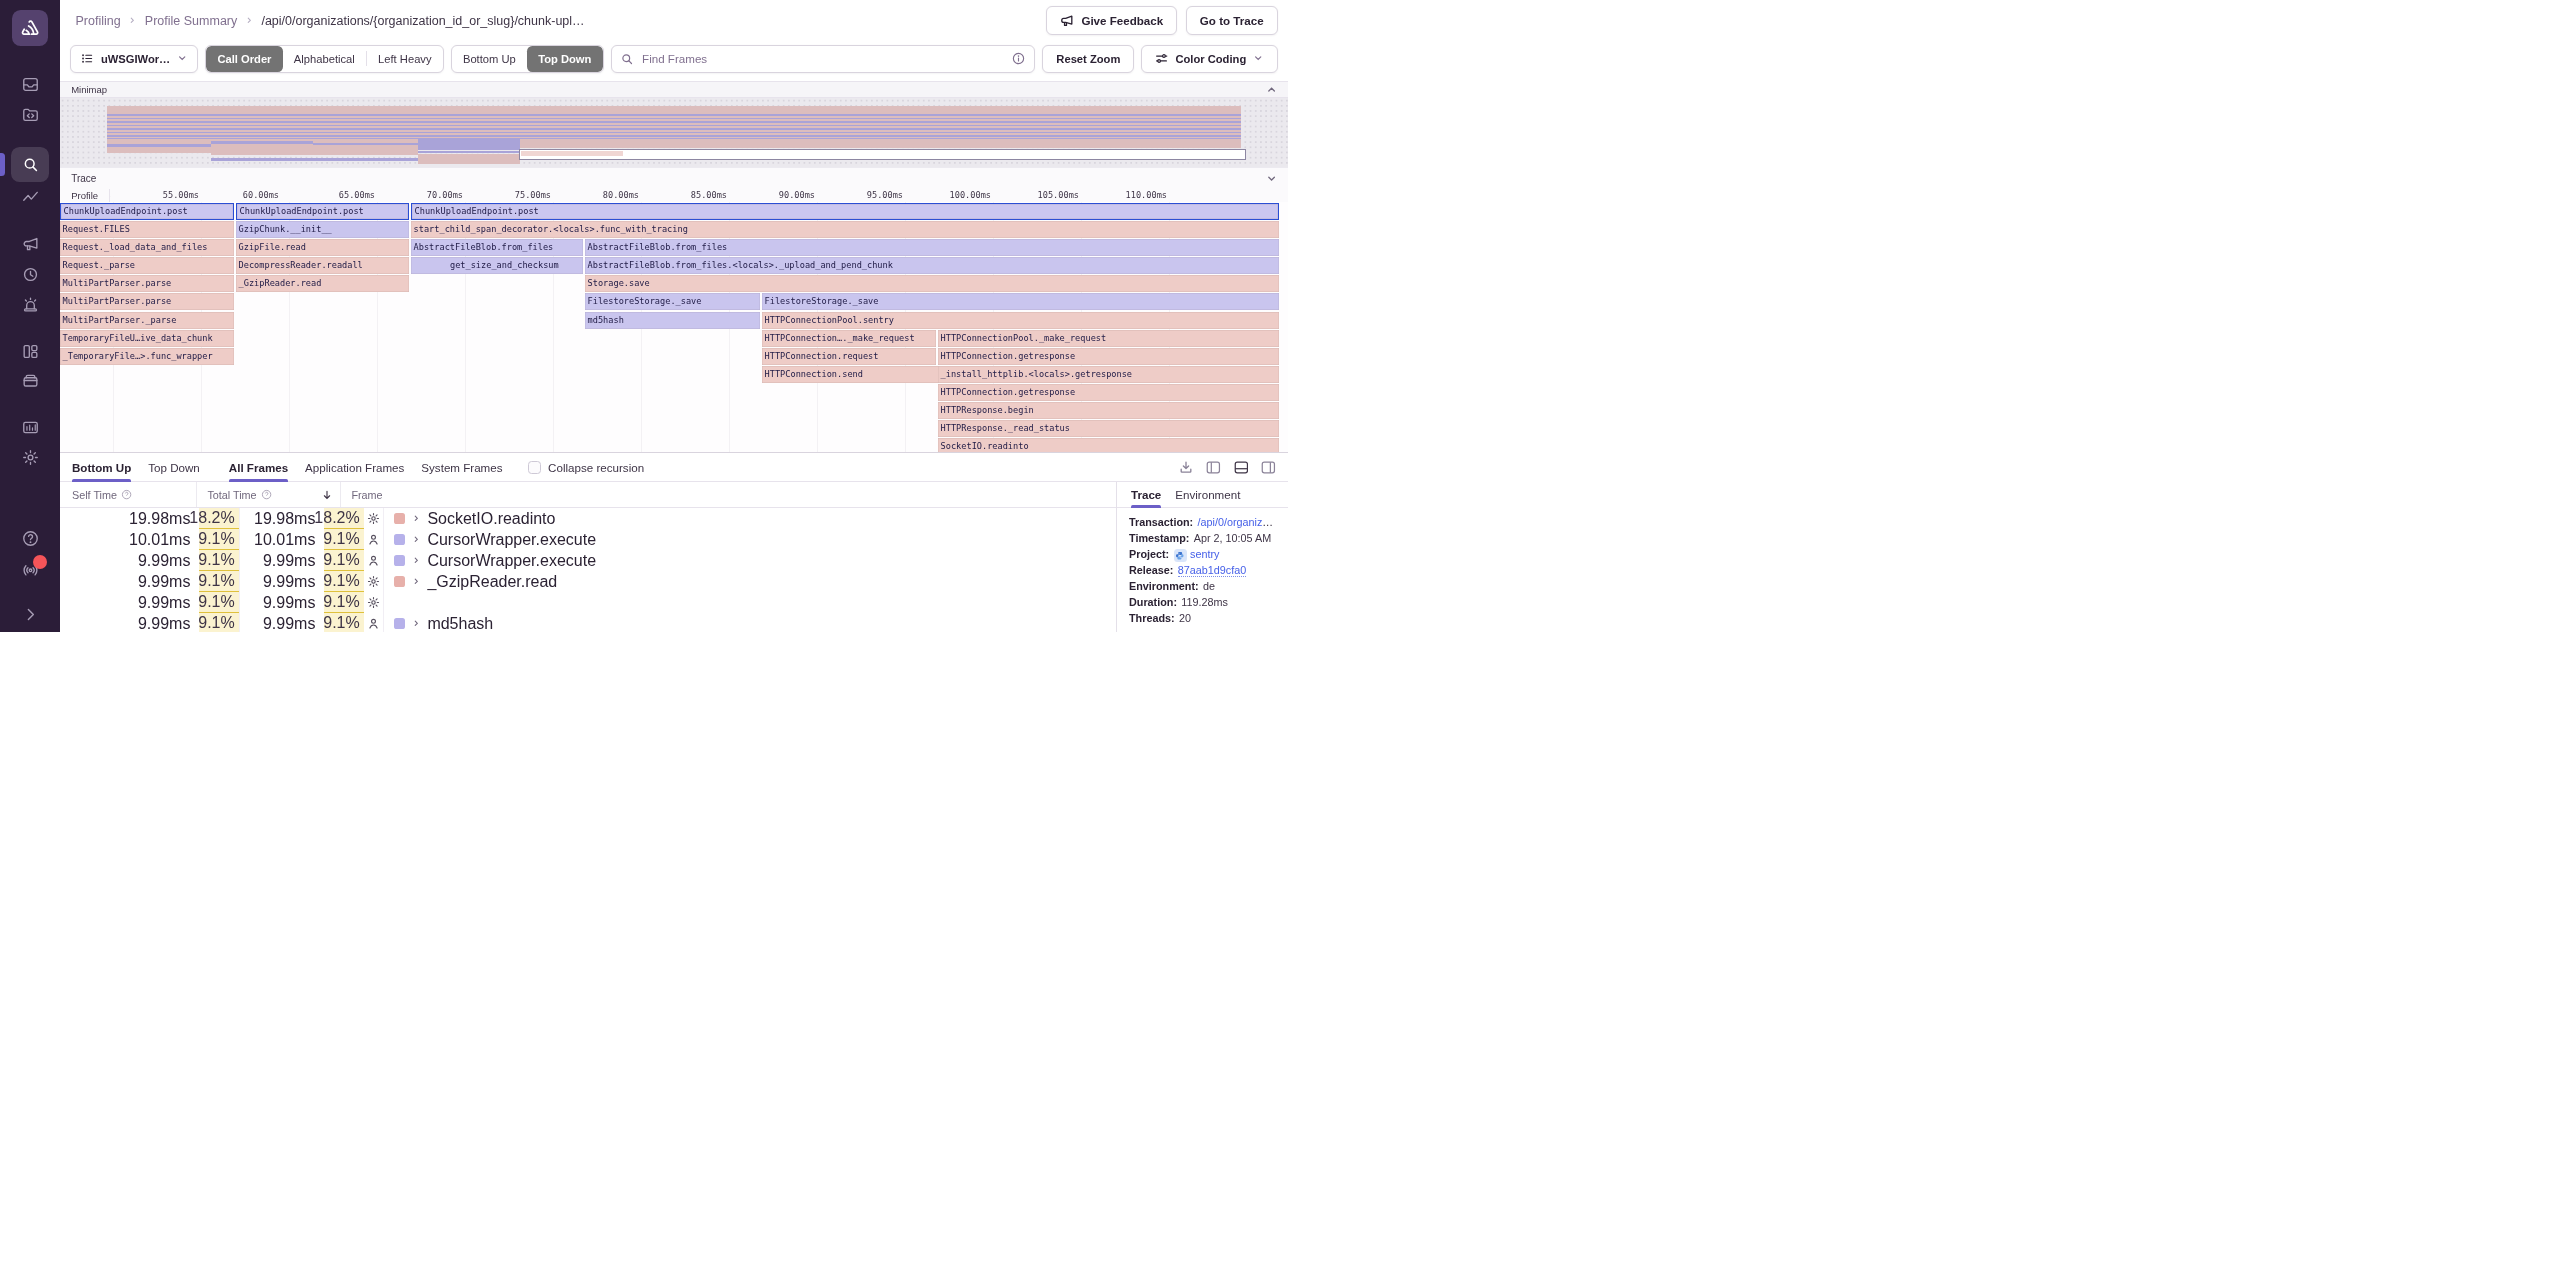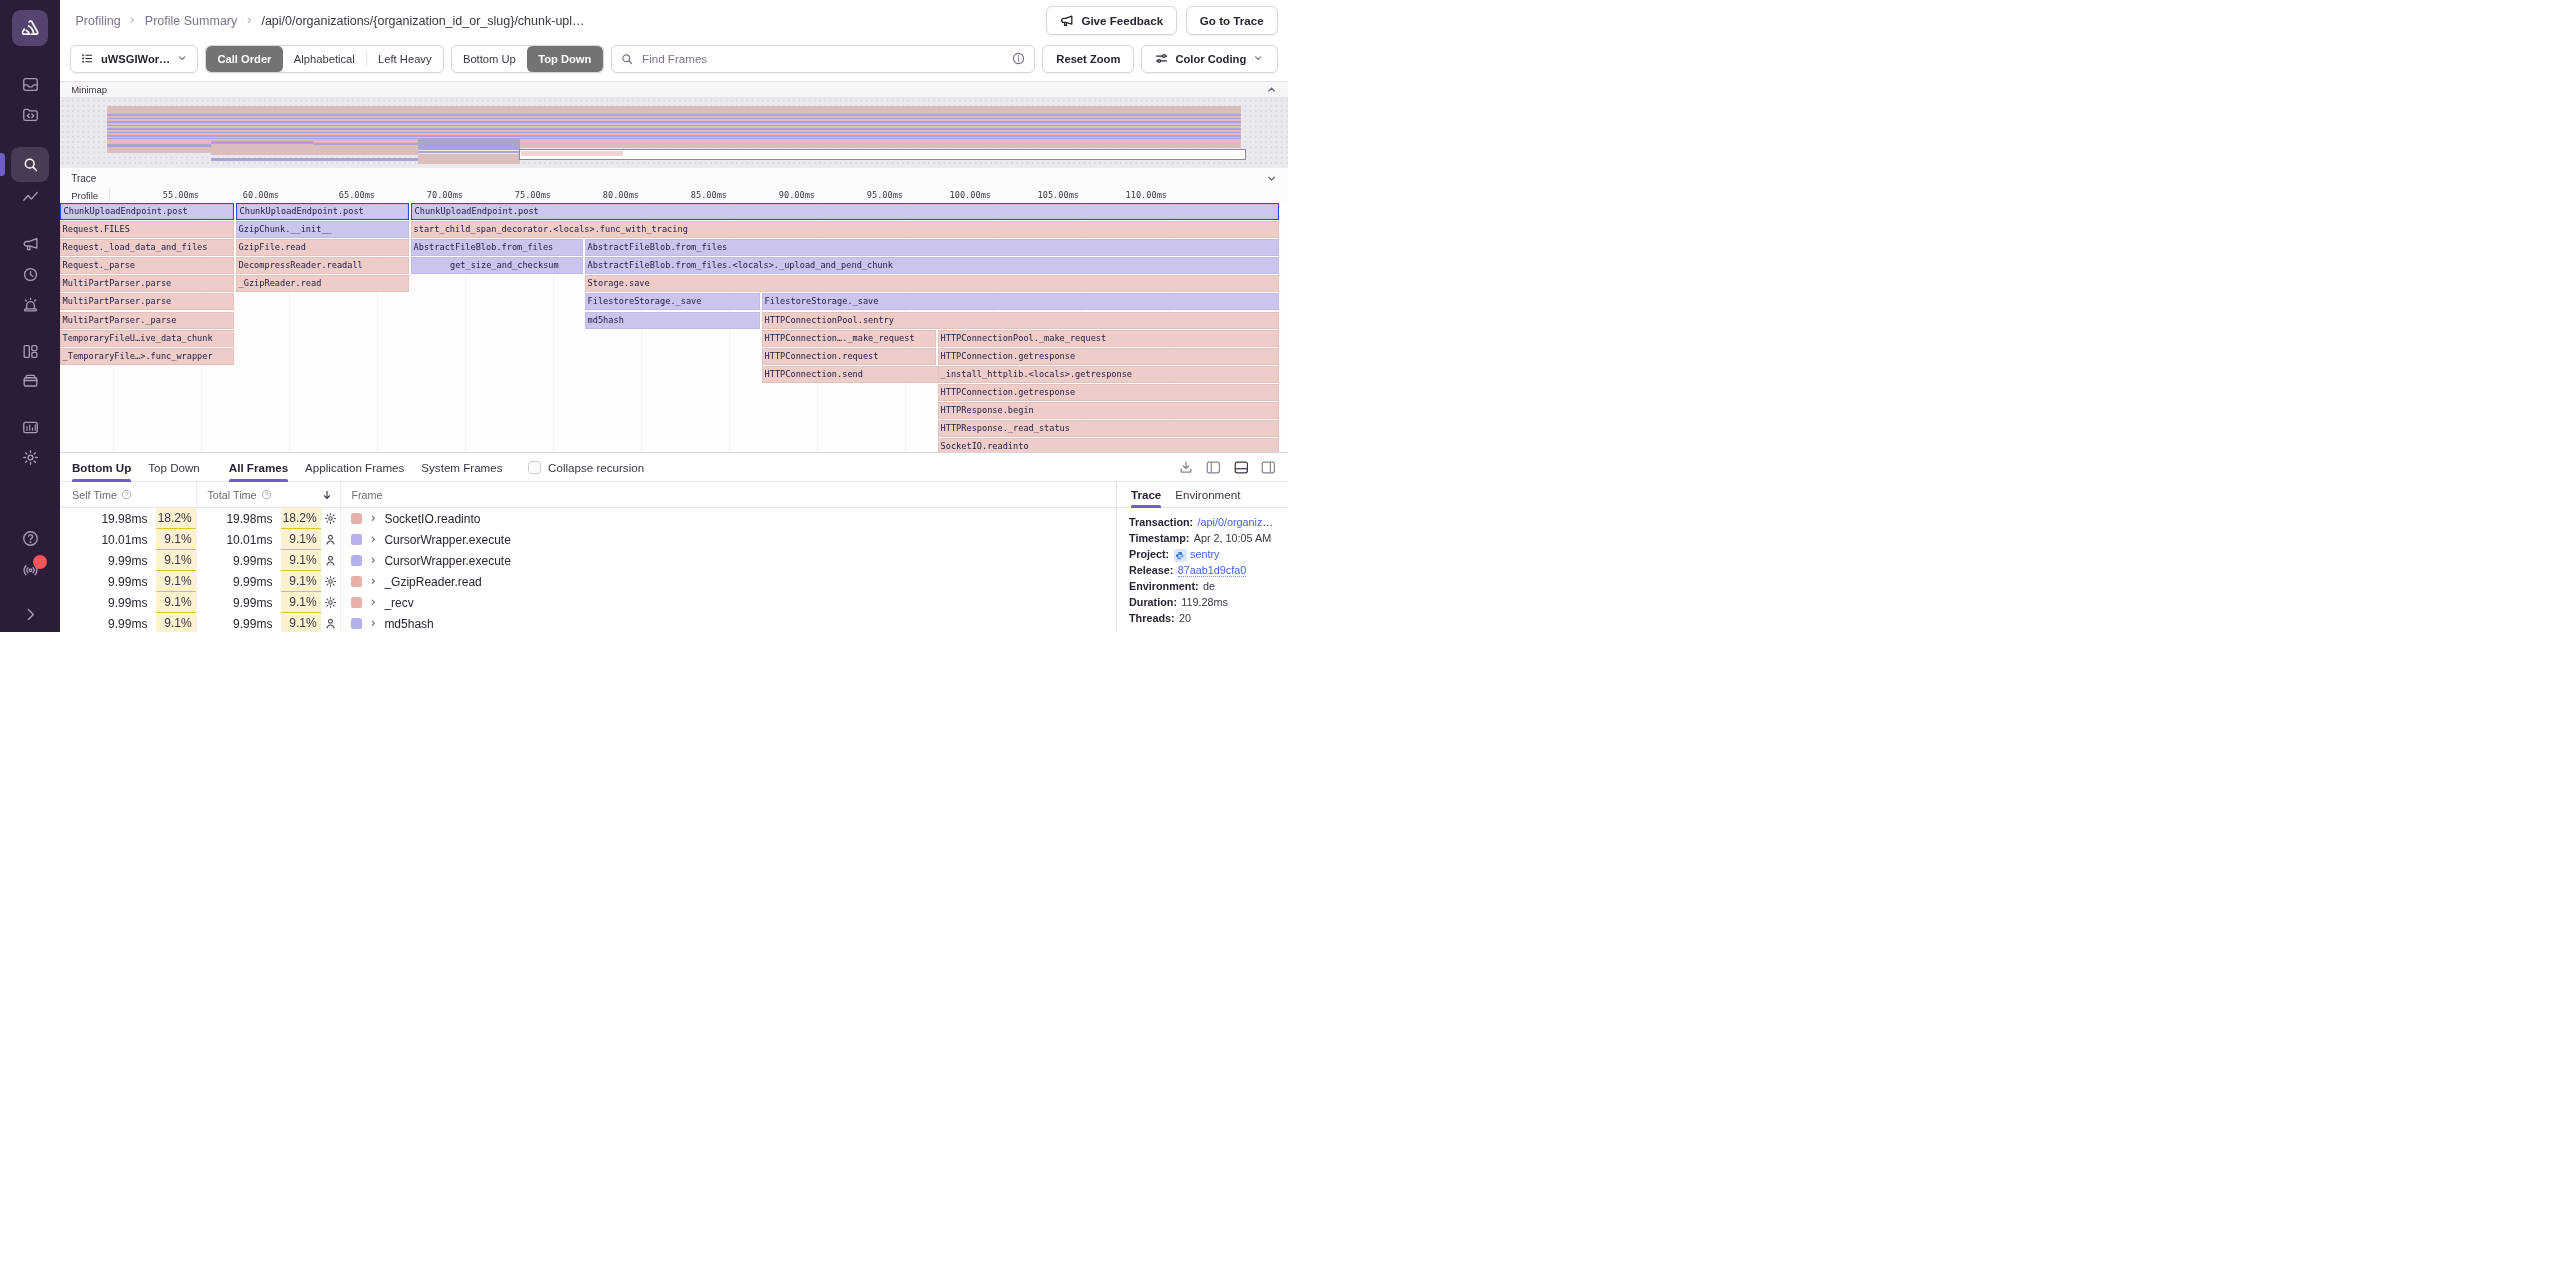--- a/index.html
+++ b/index.html
@@ -106,21 +106,21 @@
   .ft { width:1057px; flex:none; display:flex; flex-direction:column; border-right:0.9px solid #e4e0e9; }
   .ft-head { height:26px; display:flex; align-items:center; color:#71687d; font-size:10.8px;
     border-bottom:0.9px solid #e7e3ec; flex:none; }
   .hc { height:100%; display:flex; align-items:center; }
   .hc-self { width:137px; padding-left:12px; gap:4.3px; border-right:0.9px solid #eceaf0; }
   .hc-total { width:144px; padding-left:10.4px; gap:4.3px; border-right:0.9px solid #eceaf0; }
   .hc-frame { flex:1; padding-left:10.4px; }
   .sort-arrow { margin-left:auto; margin-right:7px; color:#3e3446; display:grid; place-items:center; }
   .q-icon { color:#a79fb2; display:grid; place-items:center; }
   .ft-rows { flex:1; overflow:hidden; }
-  .ft-row { height:21px; display:flex; align-items:stretch; font-size:12px; }
+  .ft-row { height:21px; display:flex; align-items:stretch; font-size:16px;padding-left:43px; }
   .rc-self { width:137px; display:flex; justify-content:flex-end; align-items:center;
     border-right:0.9px solid #f1eef4; }
   .rc-total { width:144px; display:flex; justify-content:flex-end; align-items:center;
     border-right:0.9px solid #f1eef4; }
   .ms-val { margin-right:8.6px; color:#2b2233; }
   .pct { width:40px; height:100%; display:flex; align-items:center; justify-content:flex-end;
     padding-right:4.3px; background:#fbf3d0; border-bottom:1.7px solid #dfc13c; color:#3e3446; }
   .row-type-icon { width:19px; display:grid; place-items:center; color:#57505f; }
   .rc-frame { flex:1; display:flex; align-items:center; gap:7px; padding-left:10.4px; }
   .swatch { width:10.4px; height:10.4px; border-radius:2.6px; flex:none; }
@@ -638,29 +638,20 @@
                 <div class="rc-total">
                   <span class="ms-val">9.99ms</span>
                   <span class="pct">9.1%</span>
                   <span class="row-type-icon">
                     <svg width="13" height="13" viewBox="0 0 16 16" fill="none" stroke="currentColor" stroke-width="1.4">
                       <circle cx="8" cy="8" r="2.1"></circle>
                       <path d="M8 1.8v1.7M8 12.5v1.7M1.8 8h1.7M12.5 8h1.7M3.6 3.6l1.2 1.2M11.2 11.2l1.2 1.2M12.4 3.6l-1.2 1.2M4.8 11.2l-1.2 1.2" stroke-linecap="round"></path>
                     </svg>
                   </span>
                 </div>
-                <div class="rc-frame">
-                  <span class="swatch" style="background: rgb(231, 176, 170);"></span>
-                  <span class="fr-chev">
-                    <svg width="8.6" height="8.6" viewBox="0 0 16 16" fill="none" stroke="currentColor" stroke-width="2" stroke-linecap="round" stroke-linejoin="round">
-                      <path d="M6 4l4 4-4 4"></path>
-                    </svg>
-                  </span>
-                  <span class="fr-name">_recv</span>
-                </div>
               </div>
               <div class="ft-row">
                 <div class="rc-self">
                   <span class="ms-val">9.99ms</span>
                   <span class="pct">9.1%</span>
                 </div>
                 <div class="rc-total">
                   <span class="ms-val">9.99ms</span>
                   <span class="pct">9.1%</span>
                   <span class="row-type-icon">

